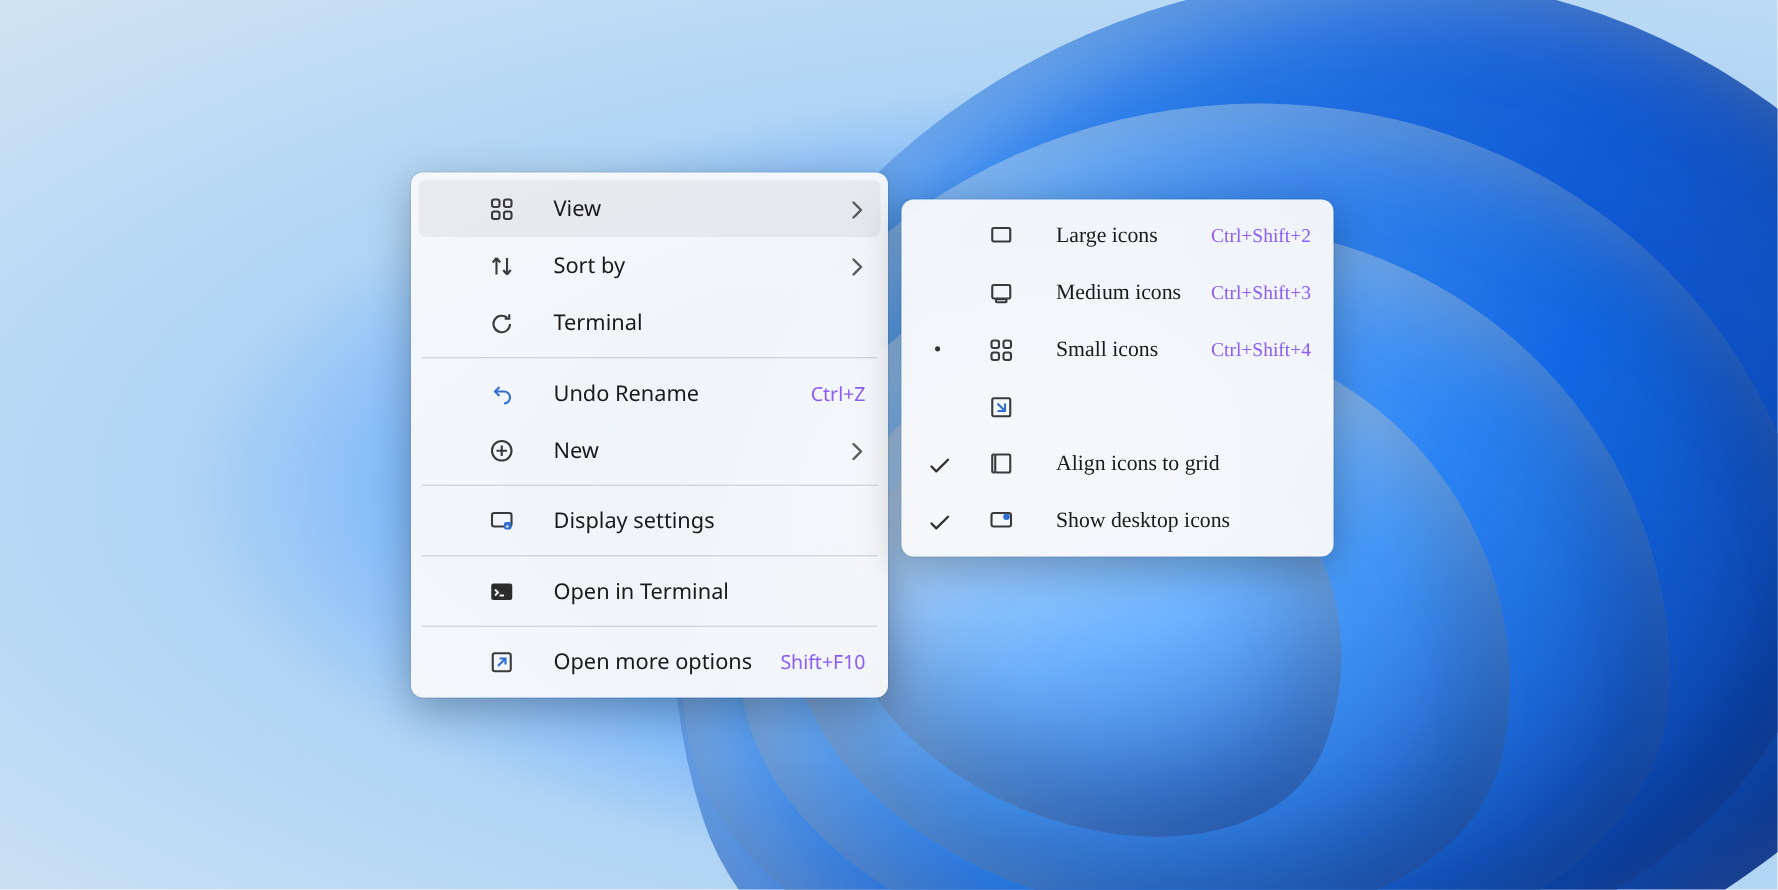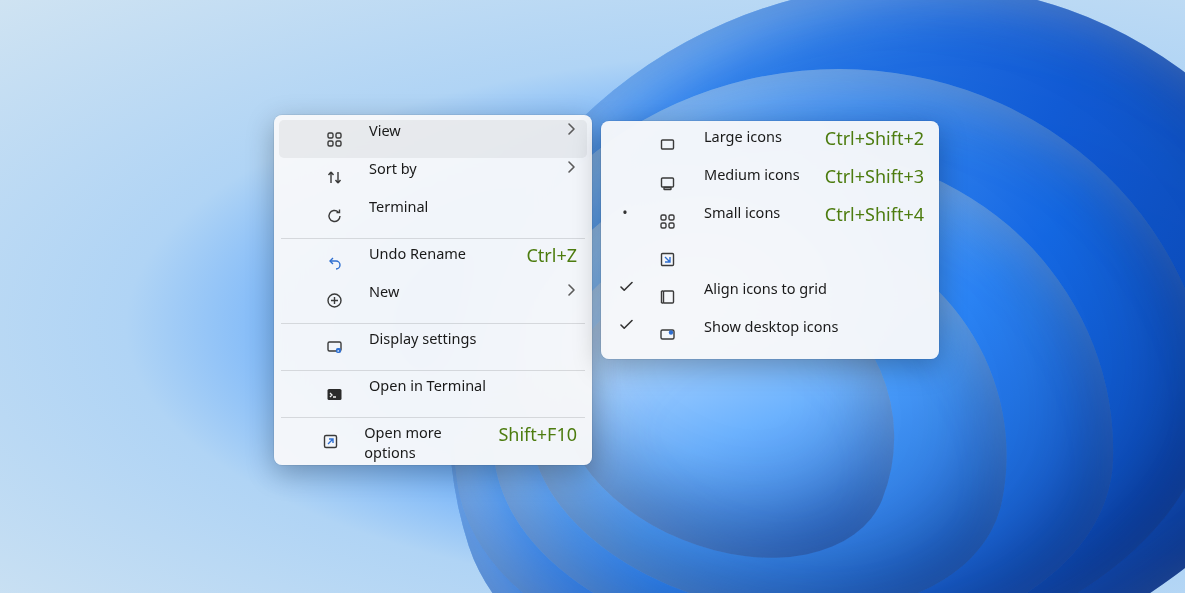--- a/index.html
+++ b/index.html
@@ -34,38 +34,39 @@
       position: absolute;
       background: rgba(249, 249, 250, 0.95);
       backdrop-filter: blur(30px);
       border-radius: 8px;
       box-shadow: 0 8px 28px rgba(0,0,0,.28), 0 0 0 1px rgba(0,0,0,.06);
       padding: 5px;
       font-size: 14.5px;
       color: #1a1a1a;
     }
     .menu.main { left: 274px; top: 115px; width: 318px; }
-    .menu.sub  { left: 601px; top: 121px; width: 338px; }
+    .menu.sub  { left: 601px; top: 133px; width: 288px; font-family: Liberation Serif, serif; }
 
     .item {
       display:flex;
+      align-items:center;
       height: 38px;
       border-radius: 5px;
       padding: 0 10px 0 8px;
       gap: 16px;
       cursor: default;
     }
     .item.hover { background: rgba(0,0,0,.055); }
 
     .check-slot { width: 18px; display:flex; justify-content:center; color:#333; }
     .sub .check-slot { width: 22px; }
     .icon-slot { width: 26px; display:flex; justify-content:center; align-items:center; }
     .sub .icon-slot { width: 30px; }
     .label { flex: 1 1 auto; padding-left: 6px; }
-    .shortcut { color:#4d7c0f; font-size:18px; }
+    .shortcut { color:#8b5cf6; font-size:13px; }
     .arrow { width: 14px; color:#5b5b5b; display:flex; justify-content:flex-end; }
 
     .sep { height:1px; background: rgba(0,0,0,.12); margin:4px 2px; }
 
     svg { display:block; }
     .ico { stroke:#3a3a3a; stroke-width:1.4; fill:none; }
     .ico.blue { stroke:#2f6fd1; }
   </style>
 </head>
 <body>

